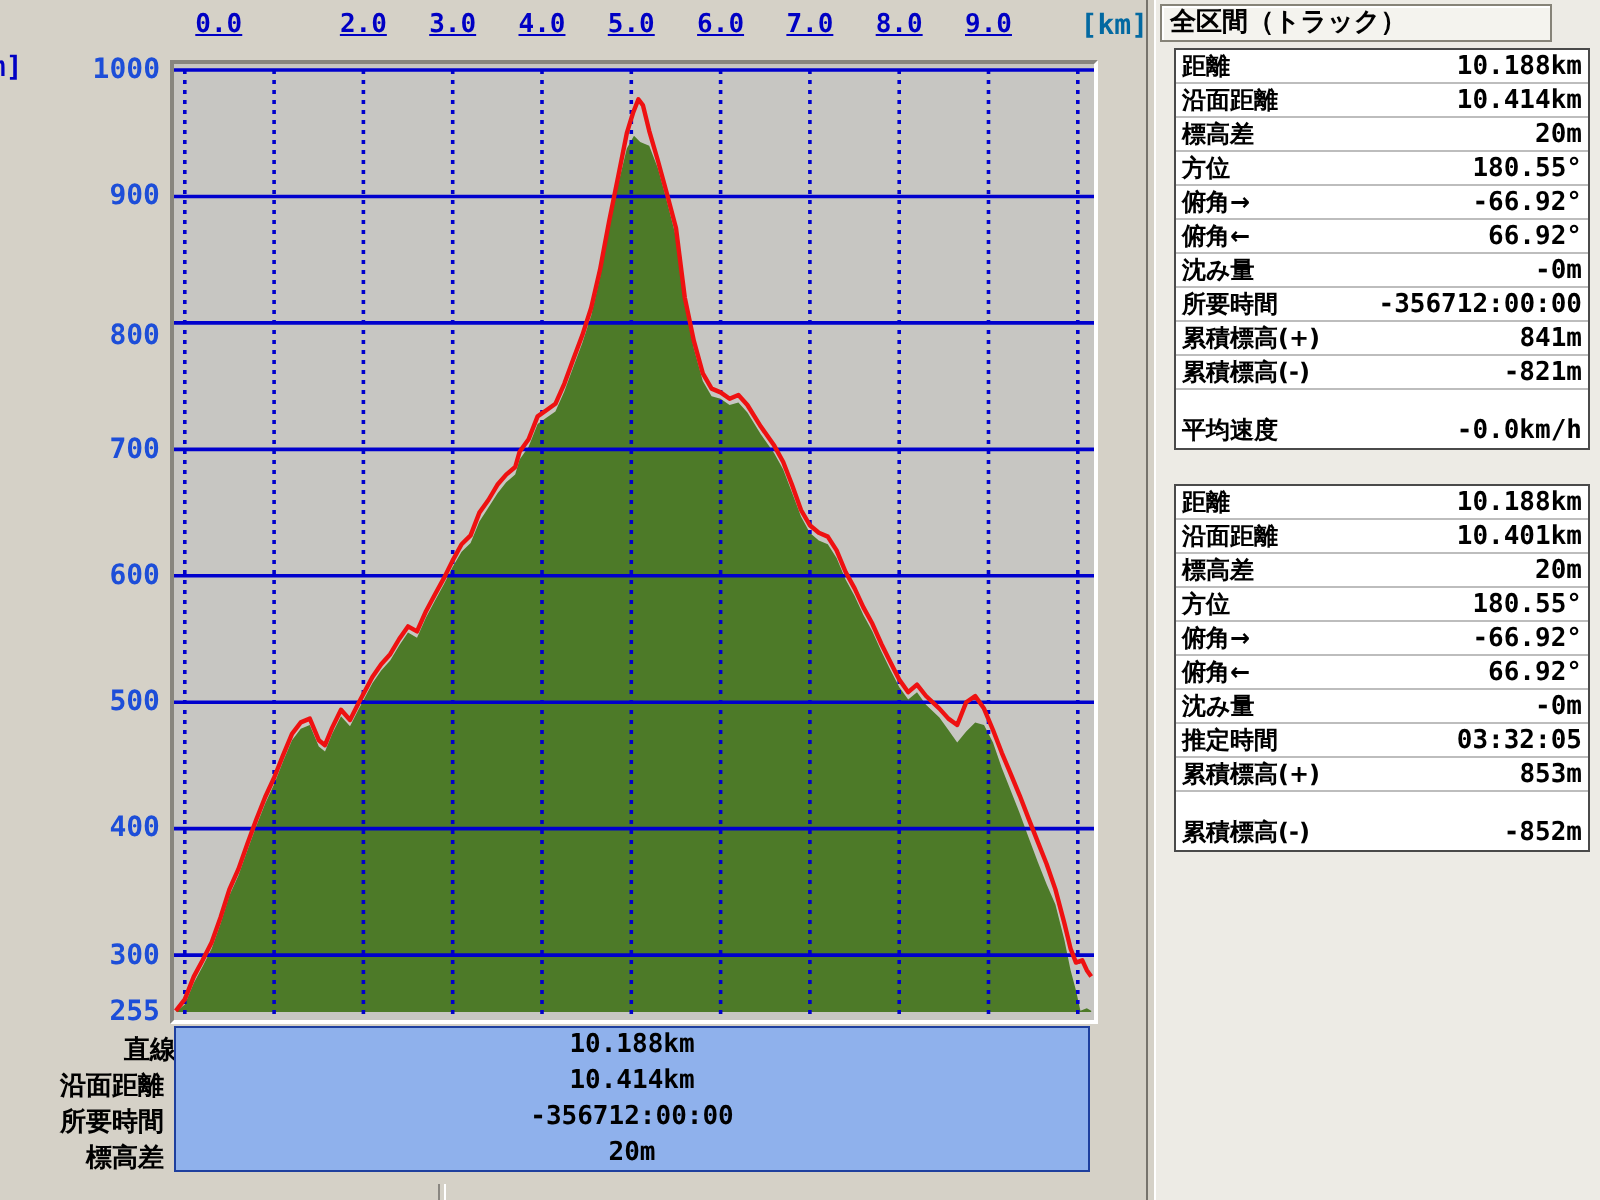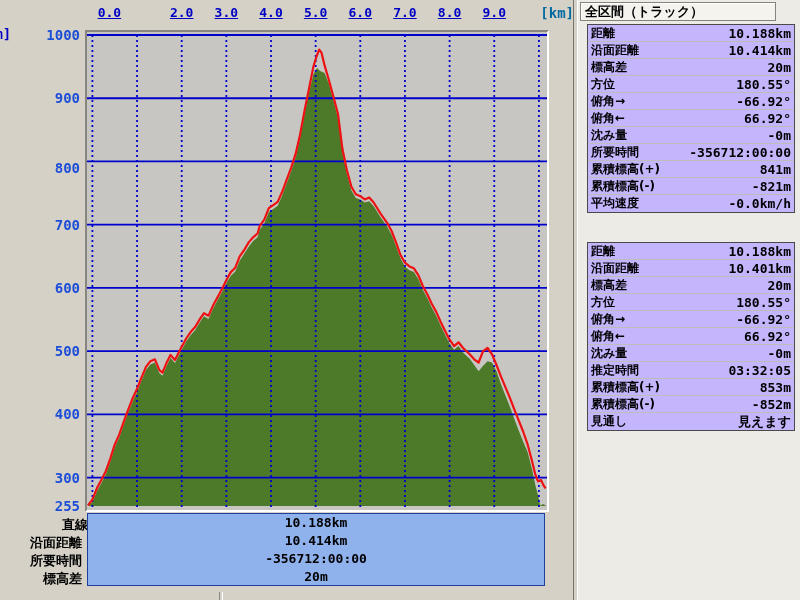--- a/index.html
+++ b/index.html
@@ -29,24 +29,24 @@
   .notch{position:absolute;left:219px;top:592px;width:2px;height:8px;
          border-left:1px solid #8a8781;border-right:1px solid #fff;}
   
   .divider{position:absolute;left:573px;top:0;width:3px;height:600px;background:#d5d1c7;
            border-left:1px solid #76736c;border-right:1px solid #fff;}
   .side-pane{position:absolute;left:578px;top:0;width:222px;height:600px;background:#edebe5;}
   .panel-title{position:absolute;left:2px;width:196px;height:19px;box-sizing:border-box;
                background:#f4f3ee;border:1px solid #868378;box-shadow:inset 1px 1px 0 #fff;
                font:bold 13px "DejaVu Sans",sans-serif;line-height:17px;padding-left:4px;}
   .rows-table{position:absolute;left:9px;width:208px;box-sizing:border-box;
-              border:1px solid #4a4a4a;background:#c4b5fd;}
+              border:1px solid #4a4a4a;background:#ffffff;}
   .row{height:17px;box-sizing:border-box;border-bottom:1px solid #bdbdbd;
        display:flex;justify-content:space-between;align-items:center;padding:0 3px 0 3px;}
-  .row:last-child{border-bottom:none;}
+  .row:last-child{border-bottom:none;margin-top:12px;}
   .row .lbl{font:bold 12px "DejaVu Sans",sans-serif;white-space:nowrap;}
   .row .val{font:bold 13px "DejaVu Sans Mono",monospace;white-space:nowrap;}
 </style>
 </head>
 <body>
 
 <div class="app">
 
   <div class="chart-region">
     <div class="yunit">[m]</div>
@@ -200,20 +200,16 @@
           <span class="val">03:32:05</span>
         </div>
         <div class="row">
           <span class="lbl">累積標高(+)</span>
           <span class="val">853m</span>
         </div>
         <div class="row">
           <span class="lbl">累積標高(-)</span>
           <span class="val">-852m</span>
         </div>
-        <div class="row">
-          <span class="lbl">見通し</span>
-          <span class="val">見えます</span>
-        </div>
       </div>
   </div>
 
 </div>
 
 </body></html>

